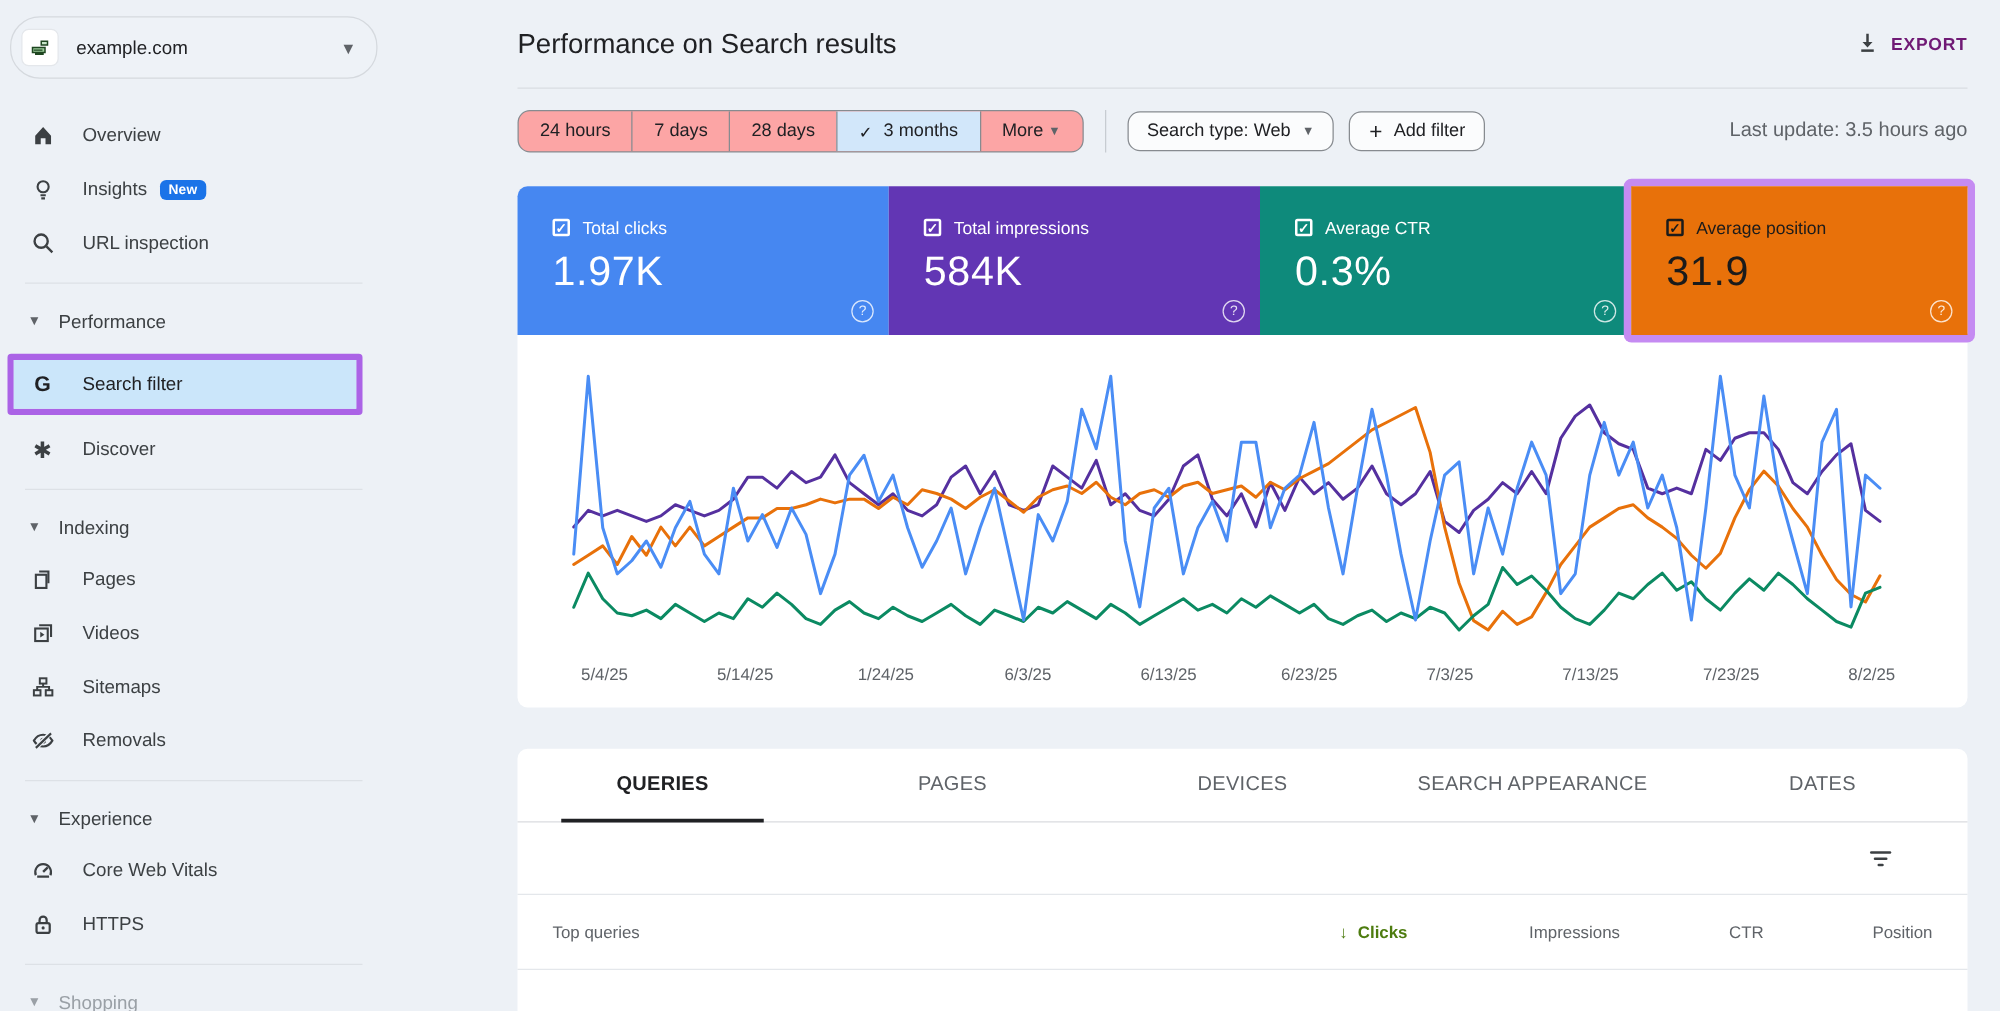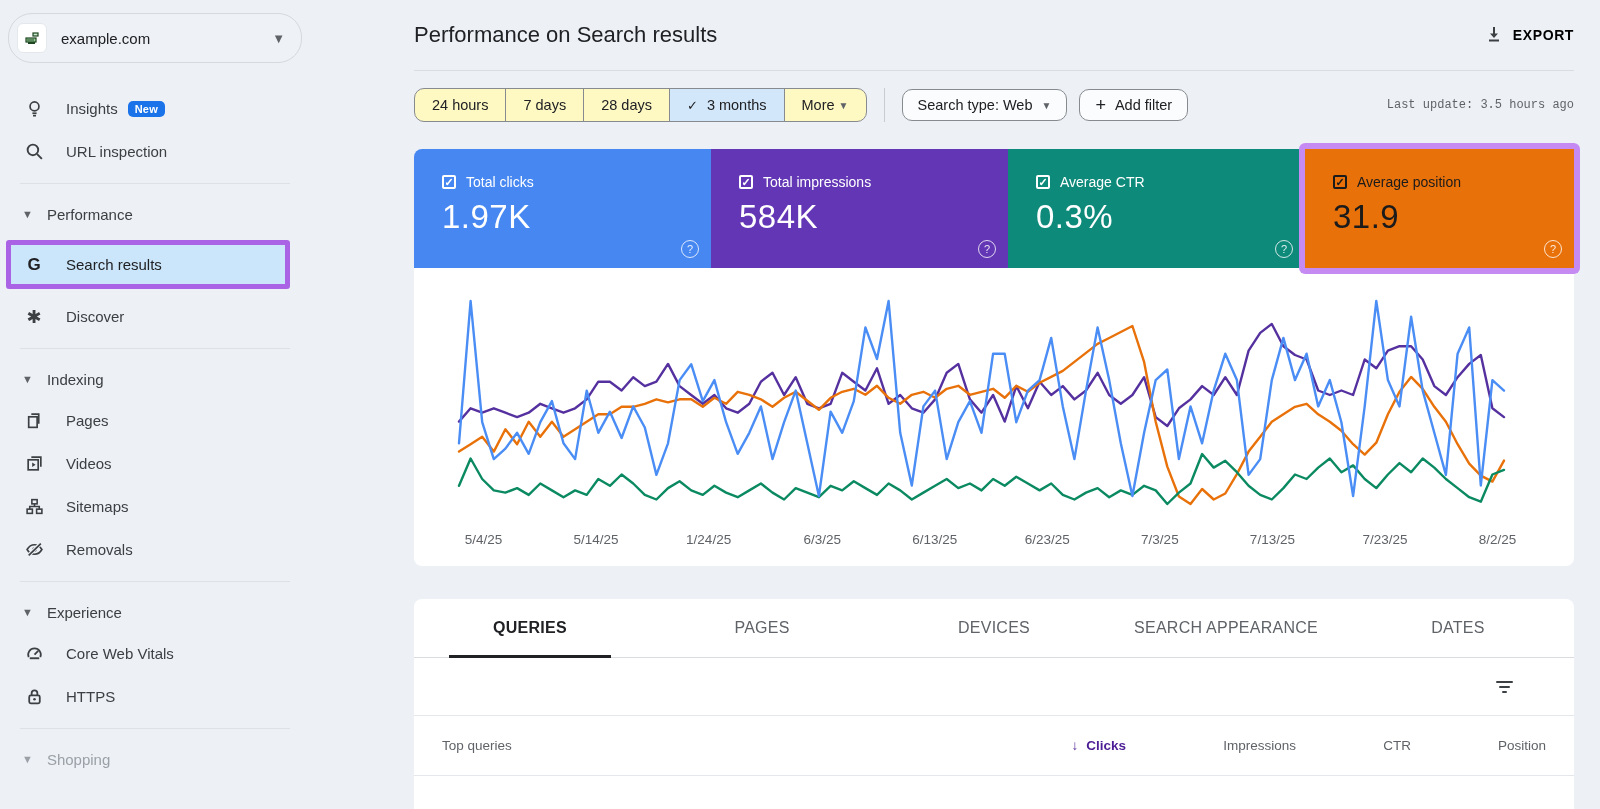--- a/index.html
+++ b/index.html
@@ -44,35 +44,35 @@
   .sr-item .ic { width:20px; height:20px; margin-right:22px; display:flex; align-items:center; justify-content:center; font-weight:700; font-size:17px; color:#202124; }
   .badge-new {
     background:#1a73e8; color:#fff; font-size:11px; font-weight:600;
     border-radius:5px; padding:2px 7px; margin-left:10px; letter-spacing:.2px;
   }
   
   .main { position:absolute; left:414px; top:0; width:1160px; }
   .title-row { display:flex; align-items:center; height:70px; }
   .page-title { font-size:22px; color:#202124; font-weight:400; }
   .export-btn { margin-left:auto; display:flex; align-items:center; gap:10px; cursor:pointer;
-    font-size:14px; font-weight:600; color:#000000; letter-spacing:.6px; }
+    font-size:14px; font-weight:600; color:#701a75; letter-spacing:.6px; }
   .hline { height:1px; background:#d9dde2; }
   
   .filter-row { display:flex; align-items:center; margin-top:17px; height:34px; }
-  .seg { display:flex; border:1px solid #878b90; border-radius:10px; overflow:hidden; background:#fef9c3; }
+  .seg { display:flex; border:1px solid #878b90; border-radius:10px; overflow:hidden; background:#fca5a5; }
   .seg-btn { padding:0 17px; height:32px; display:flex; align-items:center; font-size:14.5px; color:#202124;
     border-left:1px solid #878b90; cursor:pointer; white-space:nowrap; }
   .seg-btn:first-child { border-left:none; }
   .seg-btn.sel { background:#d2e7fa; gap:9px; font-weight:500; }
   .seg-btn .chk { font-size:13px; }
   .vsep { width:1px; height:34px; background:#c7ccd1; margin:0 17px; }
   .pill-btn { display:flex; align-items:center; gap:9px; border:1px solid #878b90; border-radius:10px;
     background:#fbfcfd; height:32px; padding:0 15px; font-size:14.5px; color:#202124; cursor:pointer; white-space:nowrap; }
   .pill-btn + .pill-btn { margin-left:12px; }
-  .last-update { margin-left:auto; font-size:12px; color:#5f6368;font-family:Liberation Mono, monospace; }
+  .last-update { margin-left:auto; font-size:16px; color:#5f6368; }
   
   .chart-card { margin-top:27px; background:#fff; border-radius:8px; height:417px; position:relative; }
   .cards-row { display:flex; height:119px; }
   .mcard { flex:1; padding:25px 0 0 28px; position:relative; cursor:pointer; color:#fff; }
   .mcard.c-blue { background:#4687f1; border-top-left-radius:8px; }
   .mcard.c-purple { background:#6236b4; }
   .mcard.c-teal { background:#0e8a7b; }
   .mcard.c-orange { background:#e8710a; color:#1b1b1b; }
   .mcard .lab-row { display:flex; align-items:center; gap:10px; font-size:14px; }
   .mcard .val { font-size:33px; margin-top:8px; font-weight:400; letter-spacing:.5px; }
@@ -100,21 +100,21 @@
   .tab.active::after { content:""; position:absolute; left:15%; right:15%; bottom:-1px; height:3px; background:#202124; }
   .toolbar { height:58px; display:flex; align-items:center; justify-content:flex-end;
     padding-right:55px; border-bottom:1px solid #e4e7eb; }
   .filter-list-icon { display:flex; flex-direction:column; align-items:center; gap:3px; cursor:pointer; padding:6px; }
   .filter-list-icon i { display:block; height:2px; background:#3c4043; border-radius:1px; }
   .filter-list-icon i:nth-child(1){width:17px} .filter-list-icon i:nth-child(2){width:11px} .filter-list-icon i:nth-child(3){width:5px}
   .thead { display:grid; grid-template-columns: 1fr 150px 170px 115px 135px;
     align-items:center; height:60px; padding:0 28px; border-bottom:1px solid #e4e7eb; }
   .th { font-size:13.5px; color:#5f6368; text-align:right; cursor:pointer; }
   .th.first { text-align:left; cursor:default; }
-  .th.sorted { color:#4c1d95; font-weight:600; }
+  .th.sorted { color:#4d7c0f; font-weight:600; }
   .th .sort-arrow { margin-right:8px; font-weight:400; }
 </style>
 </head>
 <body>
 
 <div class="sidebar">
   <div class="prop-pill">
     <span class="prop-icon">
       <svg width="18" height="18" viewBox="0 0 18 18">
         <rect x="3" y="9" width="10" height="4" fill="#9ccc9c" stroke="#1e4620" stroke-width="1.2"></rect>
@@ -123,20 +123,28 @@
         <rect x="5" y="13" width="7" height="2" fill="#1e4620"></rect>
       </svg>
     </span>
     <span class="prop-label">example.com</span>
     <span class="caret">▼</span>
   </div>
 
   <div class="nav">
     <div class="nav-item">
       <span class="ic">
+        <svg width="19" height="19" viewBox="0 0 18 18">
+            <path d="M3 9 L9 2.5 L15 9 V15.5 H10.8 V11 H7.2 V15.5 H3 Z" fill="#3c4043"></path>
+          </svg>
+      </span>
+      <span>Overview</span>
+    </div>
+    <div class="nav-item">
+      <span class="ic">
         <svg width="19" height="19" viewBox="0 0 18 18" fill="none" stroke="#3c4043" stroke-width="1.6">
           <circle cx="9" cy="7" r="4.2"></circle>
             <line x1="7" y1="13.5" x2="11" y2="13.5"></line>
             <line x1="7.6" y1="15.8" x2="10.4" y2="15.8"></line>
         </svg>
       </span>
       <span>Insights</span>
       <span class="badge-new">New</span>
     </div>
     <div class="nav-item">
@@ -152,21 +160,21 @@
     <div class="divider"></div>
 
     <div class="sec-head">
       <span class="tri">▼</span>
       <span>Performance</span>
     </div>
 
     <div class="sr-wrap">
       <div class="sr-item">
         <span class="ic">G</span>
-        <span>Search results</span>
+        <span>Search filter</span>
       </div>
     </div>
 
     <div class="nav-item">
       <span class="ic" style="font-size:18px;">✱</span>
       <span>Discover</span>
     </div>
 
     <div class="divider"></div>
 

